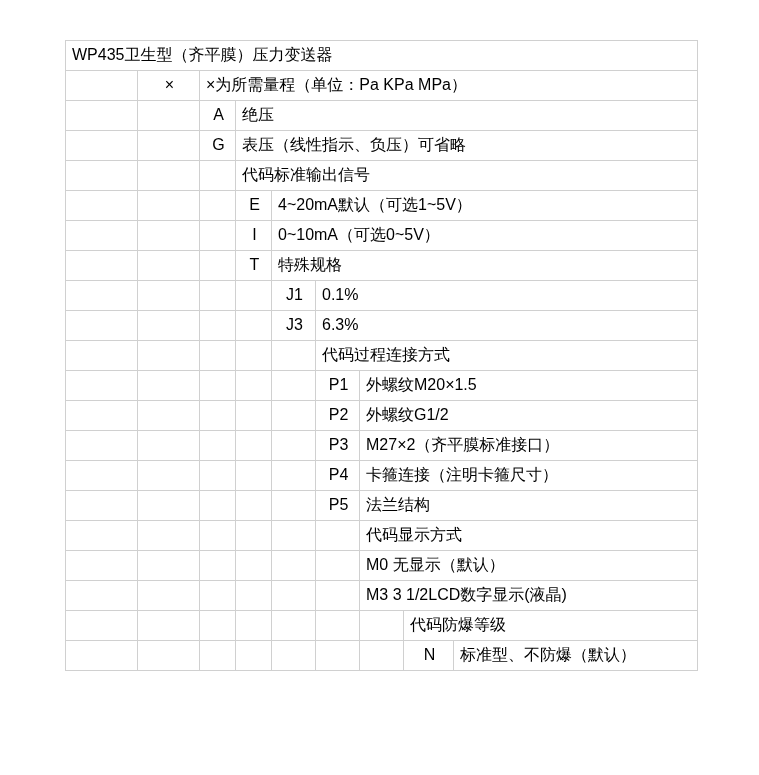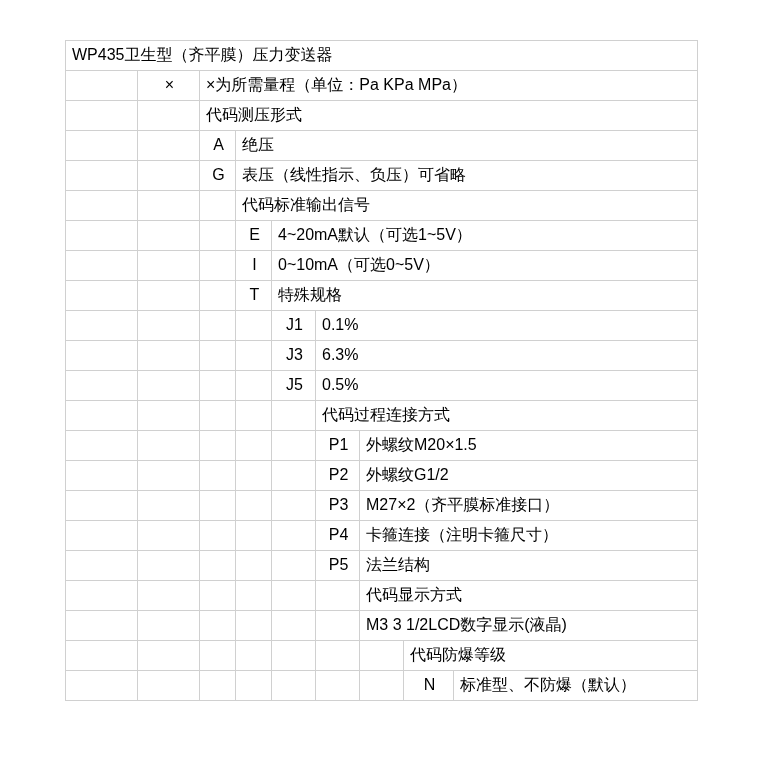--- a/index.html
+++ b/index.html
@@ -80,25 +80,20 @@
           <td colspan="9" class="label">WP435卫生型（齐平膜）压力变送器</td>
         </tr>
         <tr>
           <td class="empty"></td>
           <td class="code">×</td>
           <td colspan="7" class="label">×为所需量程（单位：Pa KPa MPa）</td>
         </tr>
         <tr>
           <td class="empty"></td>
           <td class="empty"></td>
-          <td colspan="7" class="label">代码测压形式</td>
-        </tr>
-        <tr>
-          <td class="empty"></td>
-          <td class="empty"></td>
           <td class="code">A</td>
           <td colspan="6" class="label">绝压</td>
         </tr>
         <tr>
           <td class="empty"></td>
           <td class="empty"></td>
           <td class="code">G</td>
           <td colspan="6" class="label">表压（线性指示、负压）可省略</td>
         </tr>
         <tr>
@@ -142,28 +137,20 @@
           <td class="empty"></td>
           <td class="empty"></td>
           <td class="code">J3</td>
           <td colspan="4" class="label">6.3%</td>
         </tr>
         <tr>
           <td class="empty"></td>
           <td class="empty"></td>
           <td class="empty"></td>
           <td class="empty"></td>
-          <td class="code">J5</td>
-          <td colspan="4" class="label">0.5%</td>
-        </tr>
-        <tr>
-          <td class="empty"></td>
-          <td class="empty"></td>
-          <td class="empty"></td>
-          <td class="empty"></td>
           <td class="empty"></td>
           <td colspan="4" class="label">代码过程连接方式</td>
         </tr>
         <tr>
           <td class="empty"></td>
           <td class="empty"></td>
           <td class="empty"></td>
           <td class="empty"></td>
           <td class="empty"></td>
           <td class="code">P1</td>
@@ -206,20 +193,29 @@
           <td colspan="3" class="label">法兰结构</td>
         </tr>
         <tr>
           <td class="empty"></td>
           <td class="empty"></td>
           <td class="empty"></td>
           <td class="empty"></td>
           <td class="empty"></td>
           <td class="empty"></td>
           <td colspan="3" class="label">代码显示方式</td>
+        </tr>
+        <tr>
+          <td class="empty"></td>
+          <td class="empty"></td>
+          <td class="empty"></td>
+          <td class="empty"></td>
+          <td class="empty"></td>
+          <td class="empty"></td>
+          <td colspan="3" class="label">M0 无显示（默认）</td>
         </tr>
         <tr>
           <td class="empty"></td>
           <td class="empty"></td>
           <td class="empty"></td>
           <td class="empty"></td>
           <td class="empty"></td>
           <td class="empty"></td>
           <td colspan="3" class="label">M3 3 1/2LCD数字显示(液晶)</td>
         </tr>

